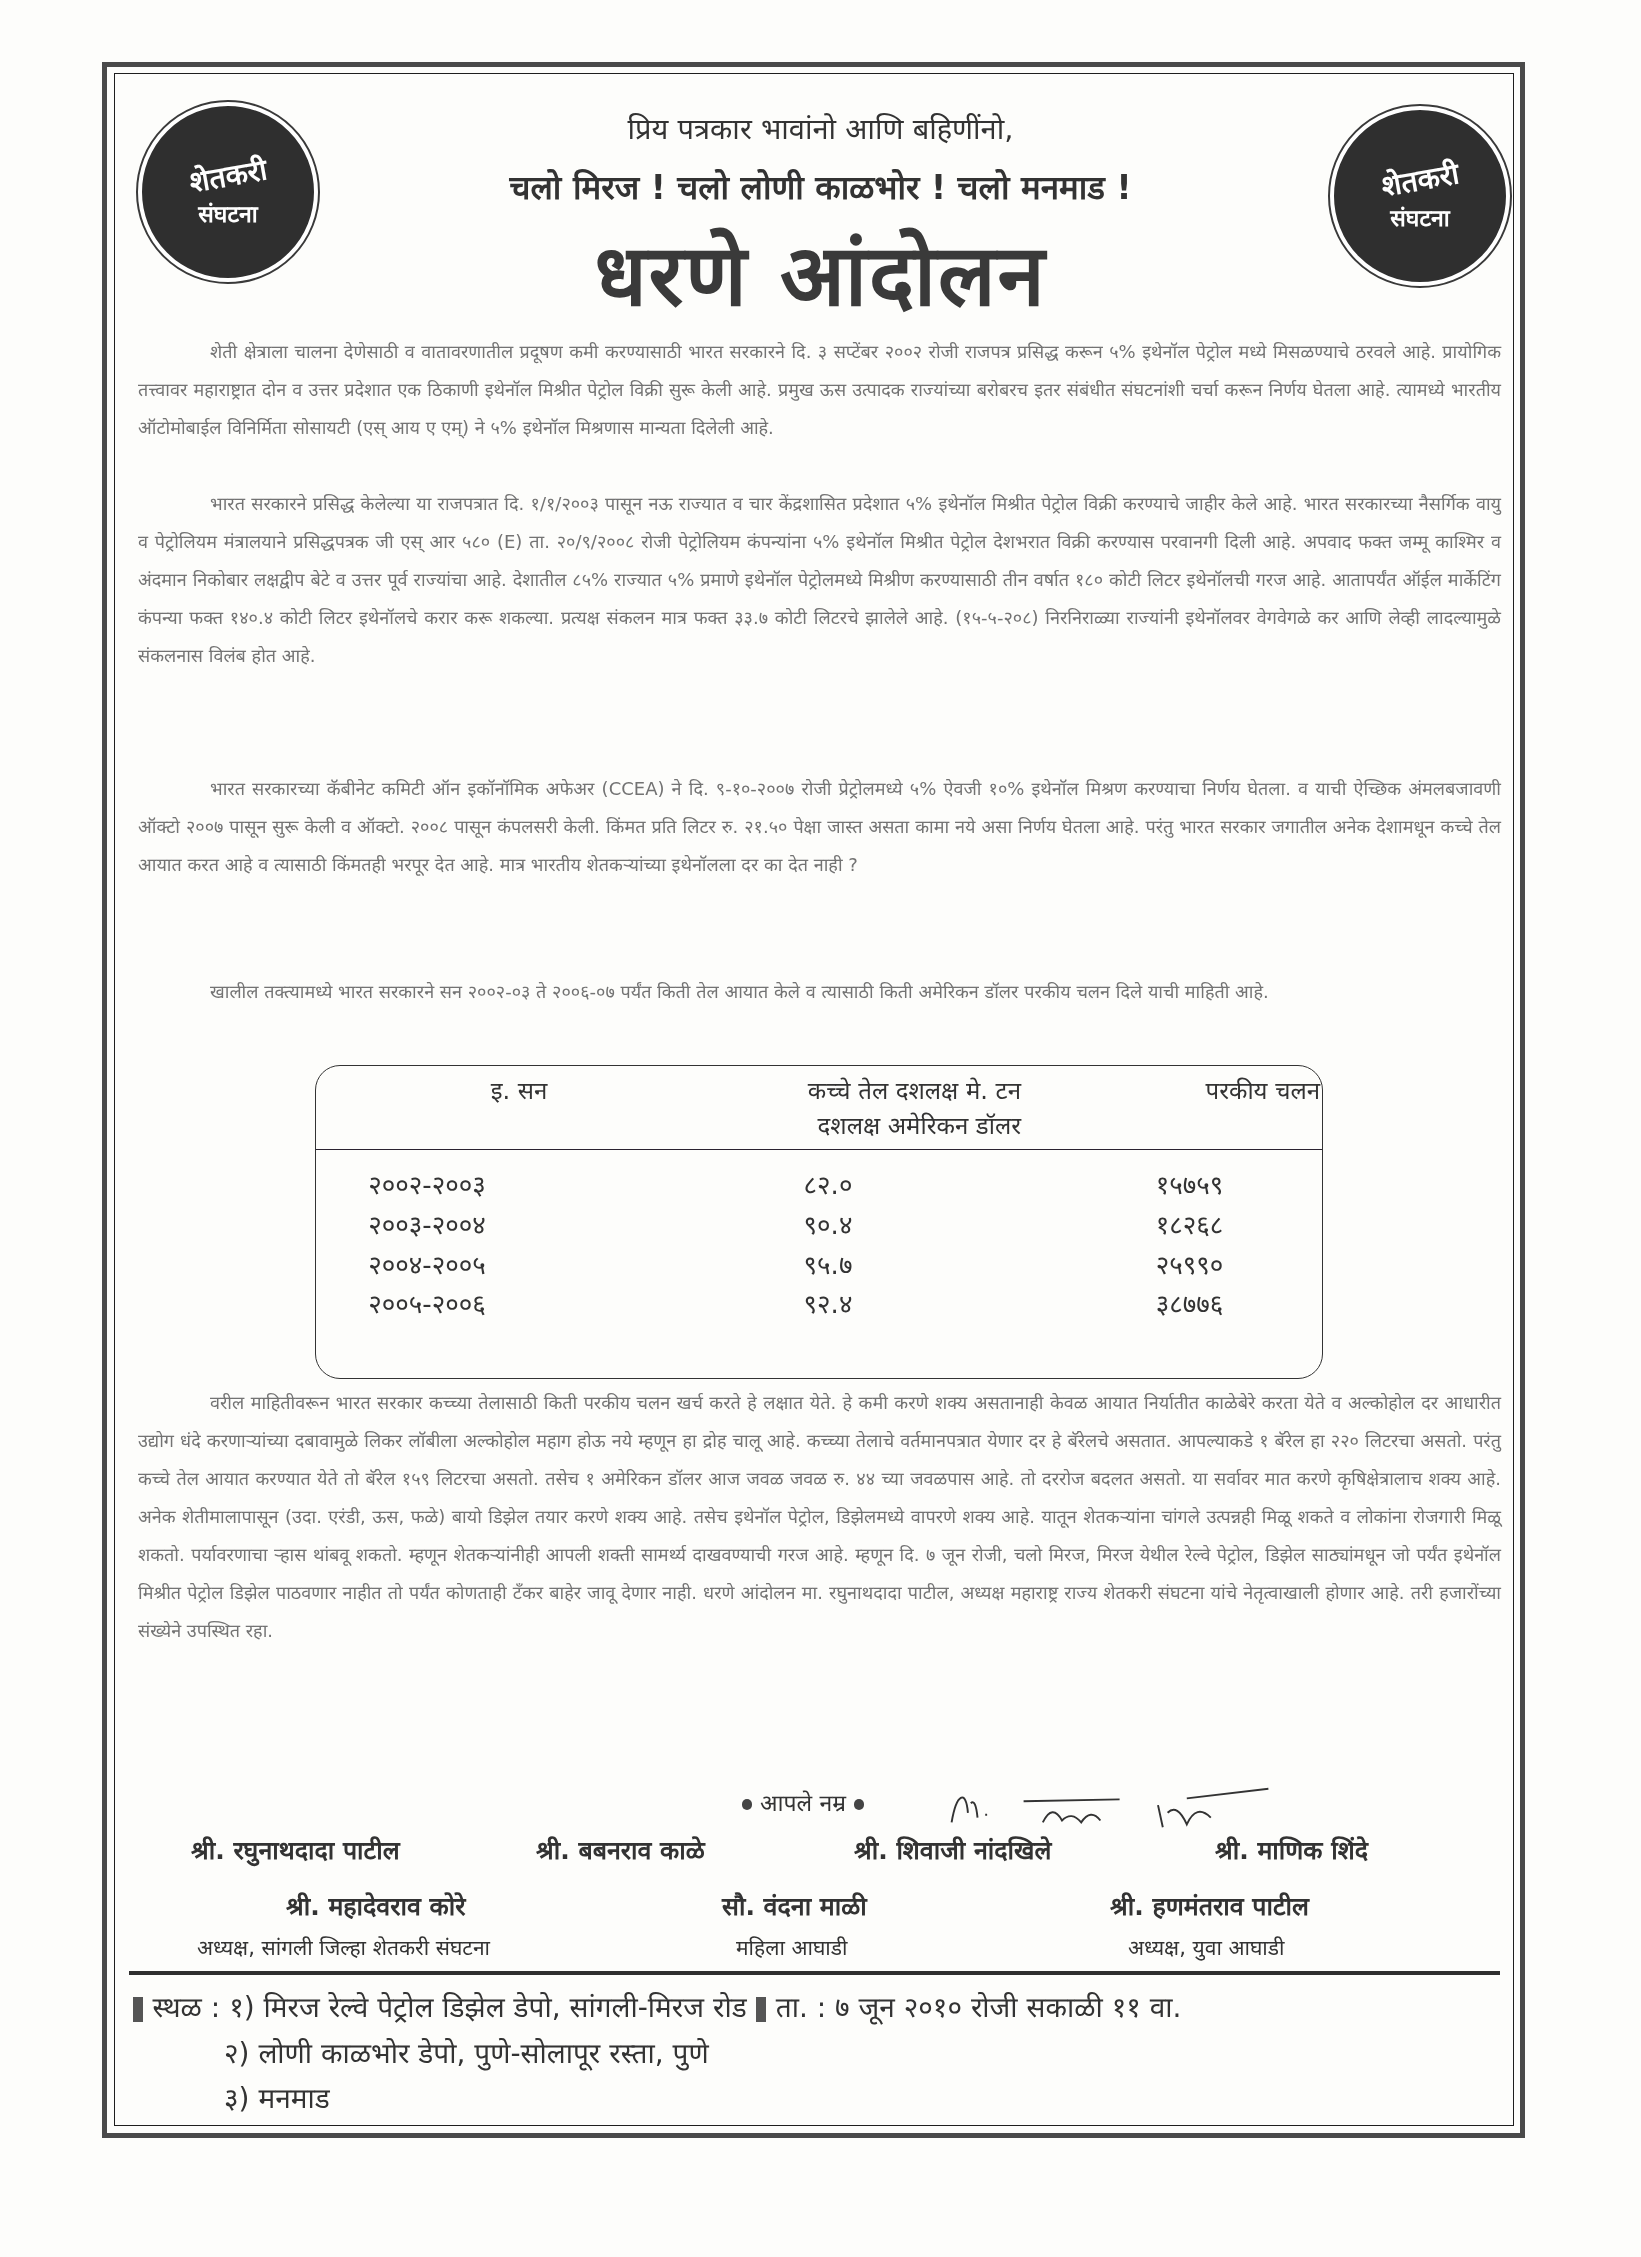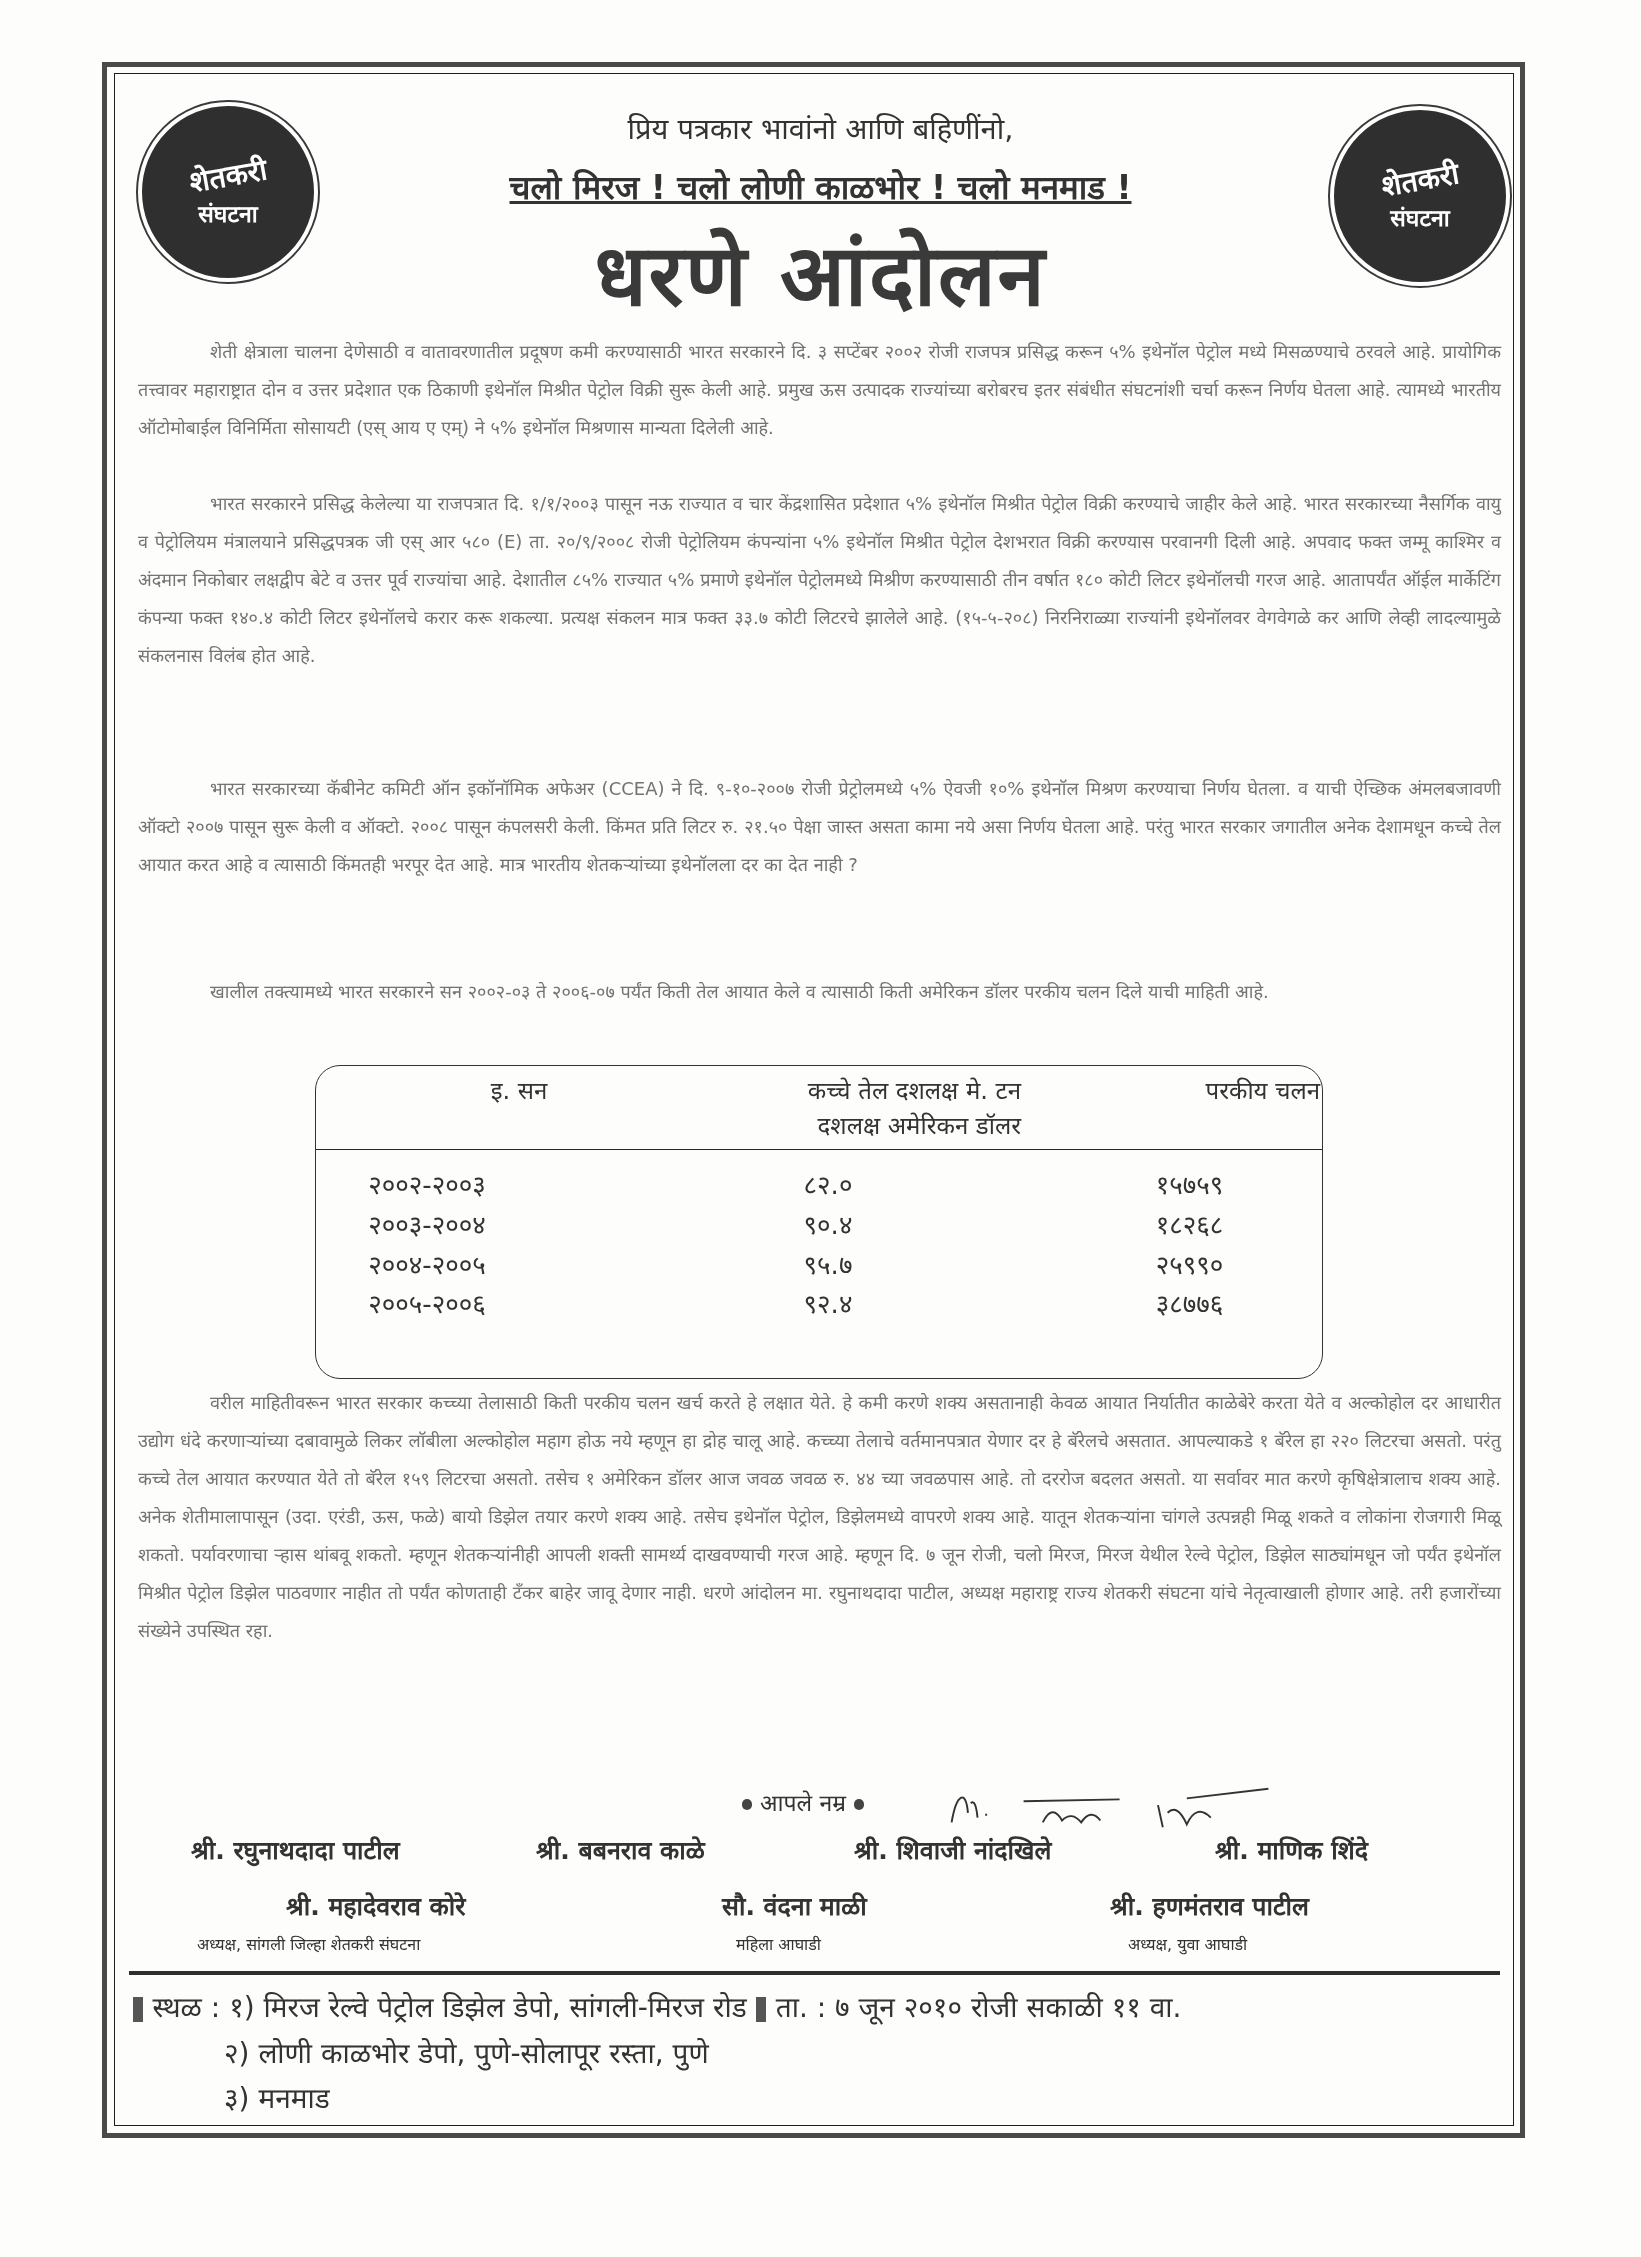--- a/index.html
+++ b/index.html
@@ -19,21 +19,21 @@
     position:absolute; width:180px; height:180px; border-radius:50%;
     background:#2f2f2f; border:4.8px solid #fff; outline:2.9px solid #3a3a3a;
     box-sizing:border-box; display:flex; flex-direction:column; align-items:center; justify-content:center;
     color:#fff; font-weight:bold;
   }
   .logo .l1 { font-size:29px; transform:rotate(-10deg); margin-bottom:3.9px; }
   .logo .l2 { font-size:23px; }
   .logo-left { left:138px; top:102px; }
   .logo-right { left:1330px; top:106px; }
   .salutation { position:absolute; left:0; width:1641px; top:108px; text-align:center; font-size:29px; color:#333; }
-  .slogan { position:absolute; left:0; width:1641px; top:164px; text-align:center; font-size:33px; font-weight:bold; color:#333;text-decoration:underline; }
+  .slogan { position:absolute; left:0; width:1641px; top:164px; text-align:center; font-size:33px; font-weight:bold; color:#333; }
   .headline { position:absolute; left:0; width:1641px; top:214px; text-align:center; font-size:85px; font-weight:bold; color:#3a3a3a; letter-spacing:1.9px; }
   .para {
     position:absolute; left:138px; width:1363px; font-size:18px; line-height:38px;
     text-align:justify; color:#737373;
   }
   .para p { margin:0; text-indent:72px; }
   .p1 { top:333px; }
   .p2 { top:485px; }
   .p3 { top:770px; }
   .p4 { top:973px; }
@@ -49,21 +49,21 @@
   .th2 { left:734px; width:270px; }
   .tr { position:absolute; left:0; width:100%; height:39px; font-size:26px; color:#333; }
   .td { position:absolute; top:0; text-align:center; }
   .td0 { left:0; width:222px; }
   .td1 { left:348px; width:328px; }
   .td2 { left:772px; width:203px; }
   .sign-row { position:absolute; top:1786px; left:734px; font-size:23px; color:#333; }
   .sign-row .dot { display:inline-block; width:10.6px; height:10.6px; border-radius:50%; background:#444; vertical-align:middle; margin:0 7.7px; }
   .signature { position:absolute; left:946px; top:1784px; width:328px; height:48px; }
   .names { position:absolute; font-size:25px; font-weight:bold; color:#333; }
-  .roles { position:absolute; font-size:16px; color:#333; }
+  .roles { position:absolute; font-size:21px; color:#333; }
   .divider { position:absolute; left:129px; width:1371px; top:1971px; height:3.9px; background:#2f2f2f; }
   .venue { position:absolute; left:133px; font-size:28px; color:#333; }
   .bar { display:inline-block; width:9.7px; height:25px; background:#555; vertical-align:middle; margin-right:9.7px; }
   .bar2 { display:inline-block; width:9.7px; height:25px; background:#555; vertical-align:middle; margin:0 9.7px; }
 </style>
 </head>
 <body>
 
 <div class="outer"></div>
 <div class="inner"></div>

